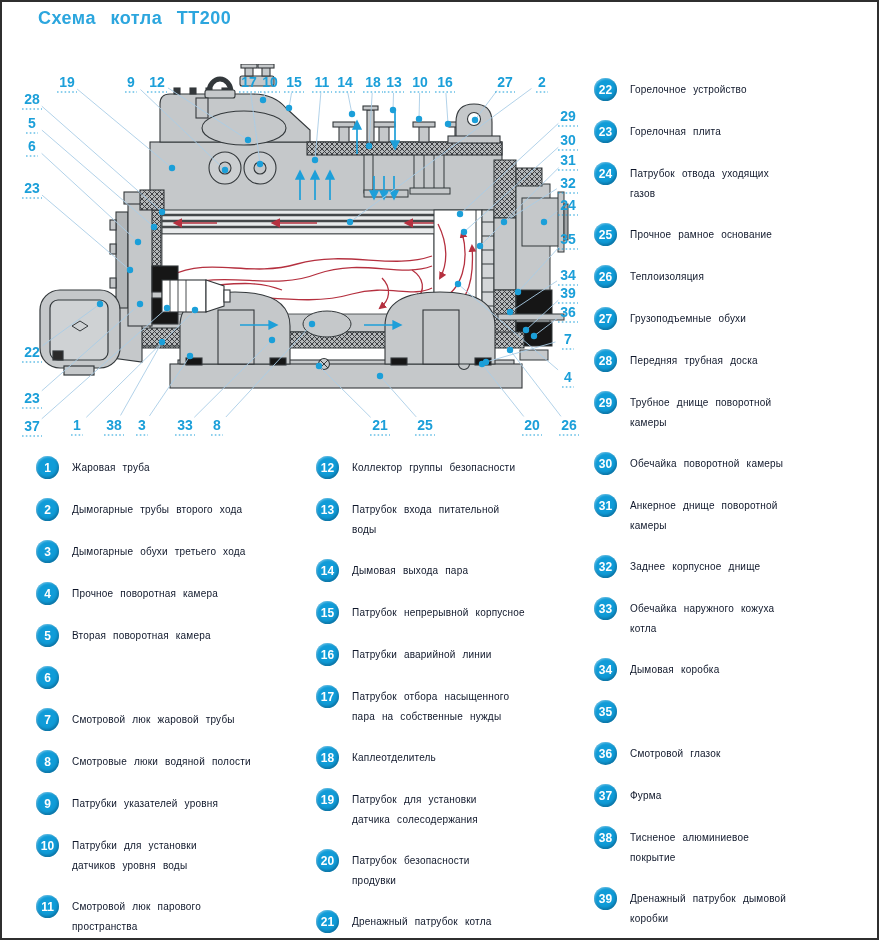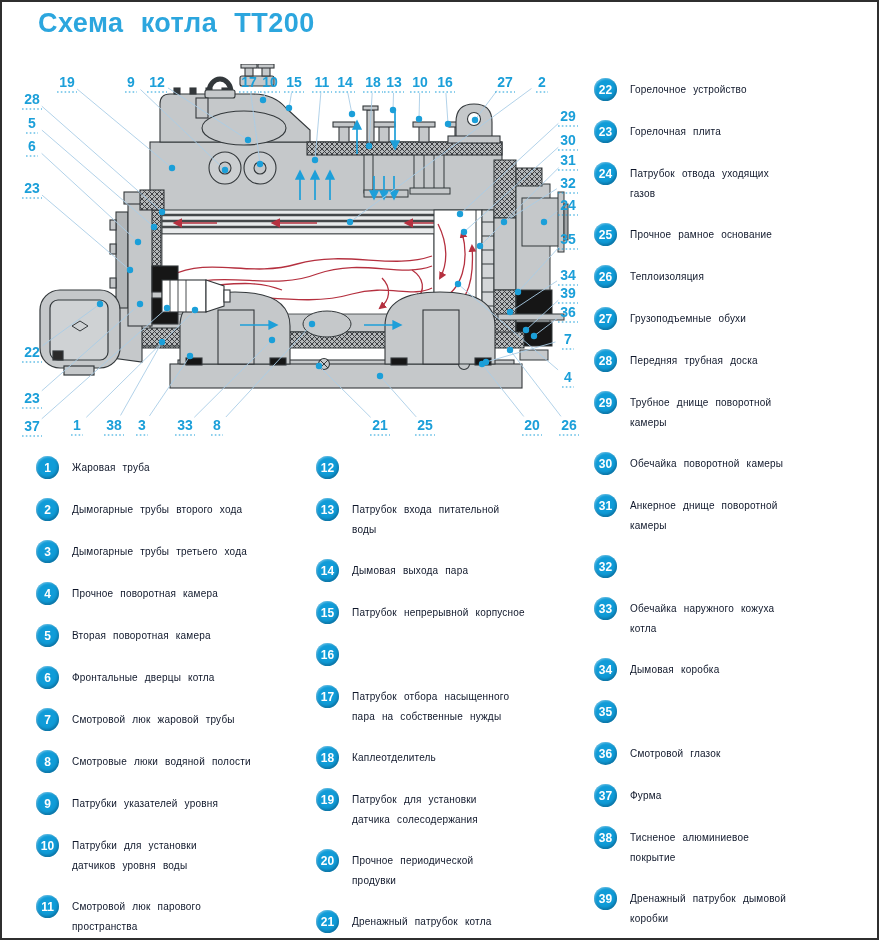--- a/index.html
+++ b/index.html
@@ -4,21 +4,21 @@
 <style>
   html,body{margin:0;padding:0;background:#e8e8e8;}
   *{box-sizing:border-box;}
   #page{
     position:relative;width:879px;height:940px;background:#ffffff;
     border:2px solid #2f2f2f;overflow:hidden;
     font-family:"Liberation Sans", sans-serif;
   }
   #title{
     position:absolute;left:36px;top:6px;margin:0;
-    font-size:27px;font-weight:bold;letter-spacing:.5px;word-spacing:9px;
+    font-size:18px;font-weight:bold;letter-spacing:.5px;word-spacing:9px;
     color:#2CA6DE;
   }
   #diagram{position:absolute;left:10px;top:62px;width:590px;height:380px;}
   #diagram svg{position:absolute;left:0;top:0;}
   .legend-col{position:absolute;display:flex;flex-direction:column;}
   #legend-col-1{left:34px;top:454px;width:276px;}
   #legend-col-2{left:314px;top:454px;width:276px;}
   #legend-col-3{left:592px;top:76px;width:282px;}
   .legend-item{display:flex;align-items:flex-start;margin-bottom:19px;}
   .badge{
@@ -396,33 +396,32 @@
       <div class="legend-item">
         <span class="badge">1</span>
         <span class="itxt">Жаровая труба</span>
       </div>
       <div class="legend-item">
         <span class="badge">2</span>
         <span class="itxt">Дымогарные трубы второго хода</span>
       </div>
       <div class="legend-item">
         <span class="badge">3</span>
-        <span class="itxt">Дымогарные трубы третьего хода</span>
+        <span class="itxt">Дымогарные обухи третьего хода</span>
       </div>
       <div class="legend-item">
         <span class="badge">4</span>
         <span class="itxt">Прочное поворотная камера</span>
       </div>
       <div class="legend-item">
         <span class="badge">5</span>
         <span class="itxt">Вторая поворотная камера</span>
       </div>
       <div class="legend-item">
         <span class="badge">6</span>
-        <span class="itxt">Фронтальные дверцы котла</span>
       </div>
       <div class="legend-item">
         <span class="badge">7</span>
         <span class="itxt">Смотровой люк жаровой трубы</span>
       </div>
       <div class="legend-item">
         <span class="badge">8</span>
         <span class="itxt">Смотровые люки водяной полости</span>
       </div>
       <div class="legend-item">
@@ -436,54 +435,56 @@
       </div>
       <div class="legend-item">
         <span class="badge">11</span>
         <span class="itxt">Смотровой люк парового
 пространства</span>
       </div>
     </div>
   <div id="legend-col-2" class="legend-col">
       <div class="legend-item">
         <span class="badge">12</span>
+        <span class="itxt">Коллектор группы безопасности</span>
       </div>
       <div class="legend-item">
         <span class="badge">13</span>
         <span class="itxt">Патрубок входа питательной
 воды</span>
       </div>
       <div class="legend-item">
         <span class="badge">14</span>
         <span class="itxt">Дымовая выхода пара</span>
       </div>
       <div class="legend-item">
         <span class="badge">15</span>
         <span class="itxt">Патрубок непрерывной корпусное</span>
       </div>
       <div class="legend-item">
         <span class="badge">16</span>
+        <span class="itxt">Патрубки аварийной линии</span>
       </div>
       <div class="legend-item">
         <span class="badge">17</span>
         <span class="itxt">Патрубок отбора насыщенного
 пара на собственные нужды</span>
       </div>
       <div class="legend-item">
         <span class="badge">18</span>
         <span class="itxt">Каплеотделитель</span>
       </div>
       <div class="legend-item">
         <span class="badge">19</span>
         <span class="itxt">Патрубок для установки
 датчика солесодержания</span>
       </div>
       <div class="legend-item">
         <span class="badge">20</span>
-        <span class="itxt">Прочное периодической
+        <span class="itxt">Патрубок безопасности
 продувки</span>
       </div>
       <div class="legend-item">
         <span class="badge">21</span>
         <span class="itxt">Дренажный патрубок котла</span>
       </div>
     </div>
   <div id="legend-col-3" class="legend-col">
       <div class="legend-item">
         <span class="badge">22</span>
@@ -523,20 +524,21 @@
         <span class="badge">30</span>
         <span class="itxt">Обечайка поворотной камеры</span>
       </div>
       <div class="legend-item">
         <span class="badge">31</span>
         <span class="itxt">Анкерное днище поворотной
 камеры</span>
       </div>
       <div class="legend-item">
         <span class="badge">32</span>
+        <span class="itxt">Заднее корпусное днище</span>
       </div>
       <div class="legend-item">
         <span class="badge">33</span>
         <span class="itxt">Обечайка наружного кожуха
 котла</span>
       </div>
       <div class="legend-item">
         <span class="badge">34</span>
         <span class="itxt">Дымовая коробка</span>
       </div>

